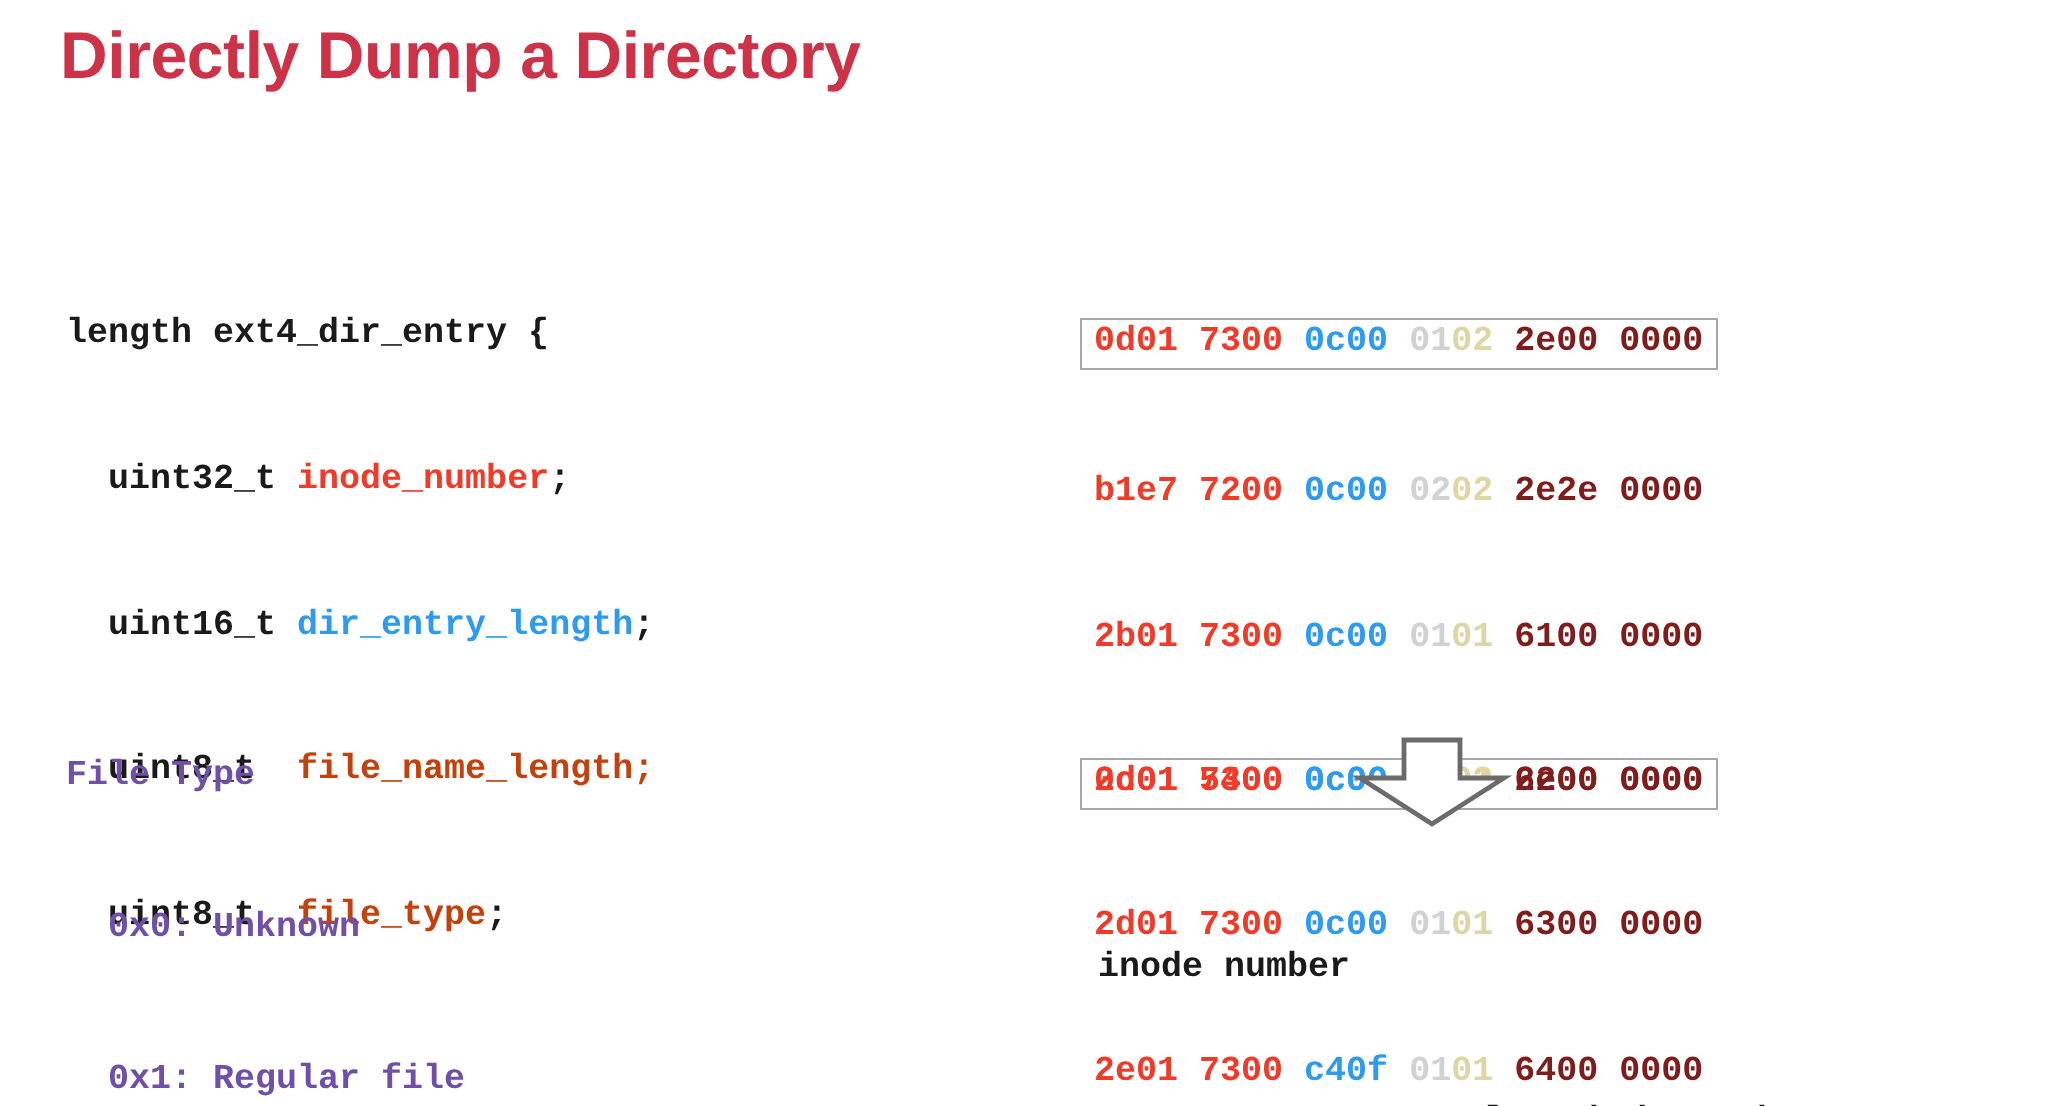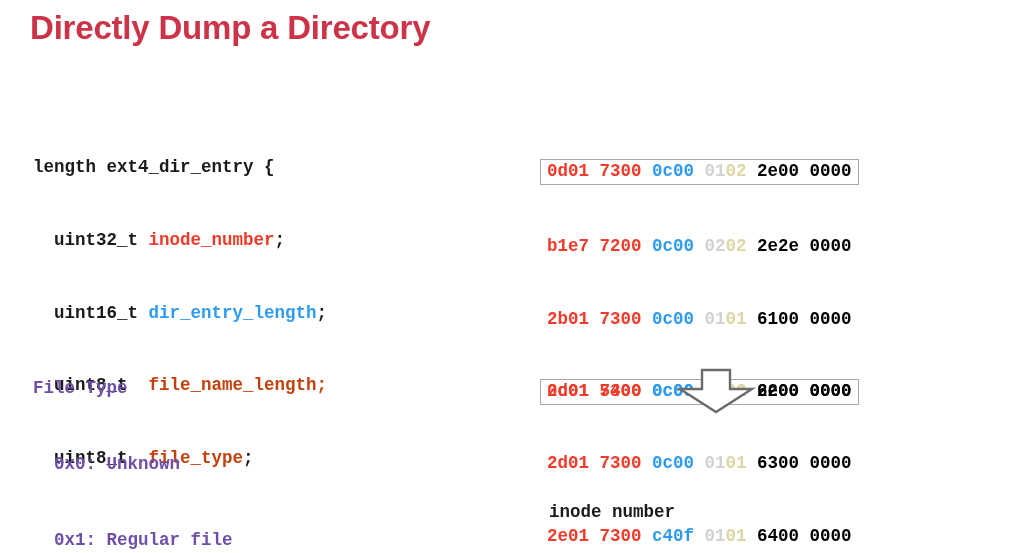--- a/index.html
+++ b/index.html
@@ -87,21 +87,21 @@
   }
   .hex-row.boxed {
     border: 1px solid #a8a8a8;
     height: 26px;
     line-height: 23px;
   }
   .h-inode  { color: #ef3b29; }
   .h-len    { color: #2e9bf0; }
   .h-namelen{ color: #d2d2d2; }
   .h-ftype  { color: #ded6a4; }
-  .h-name   { color: #000000; }
+  .h-name   { color: #7f1d1d; }
 
   
   .hex-block2 {
     position: absolute;
     left: 540px;
     top: 331px;
     font-size: 17.5px;
     line-height: 24.1px;
   }
 
@@ -131,21 +131,20 @@
     width: 130px;
     text-align: right;
     flex: 0 0 130px;
     white-space: pre;
   }
   .legend-colon { color: #1a1a1a; }
   .legend-desc {
     color: #1a1a1a;
     padding-left: 9px;
     white-space: pre;
-    margin-top: 28px;
   }
   .l-inode   { color: #ef3b29; }
   .l-len     { color: #2e9bf0; }
 </style>
 </head>
 <body>
 
 <div class="slide">
 
   <div class="slide-title">Directly Dump a Directory</div>

